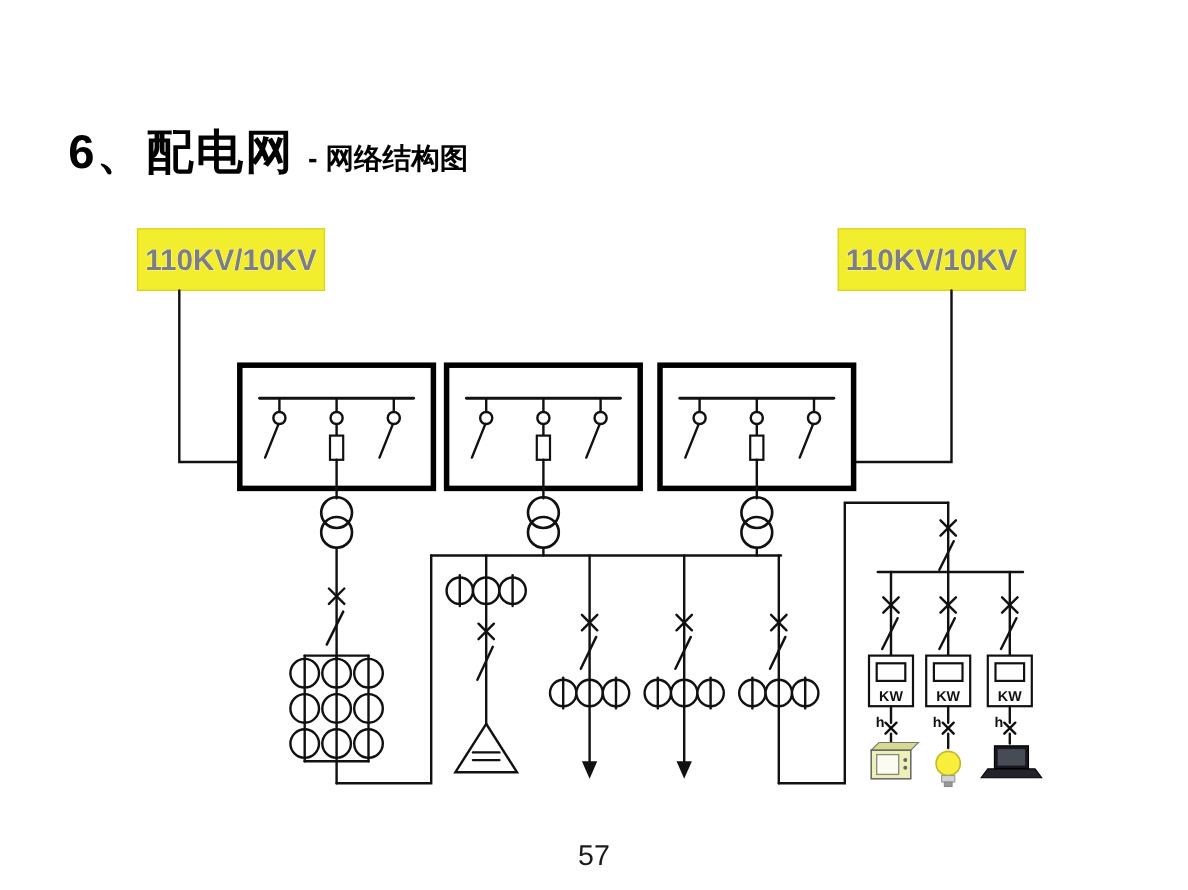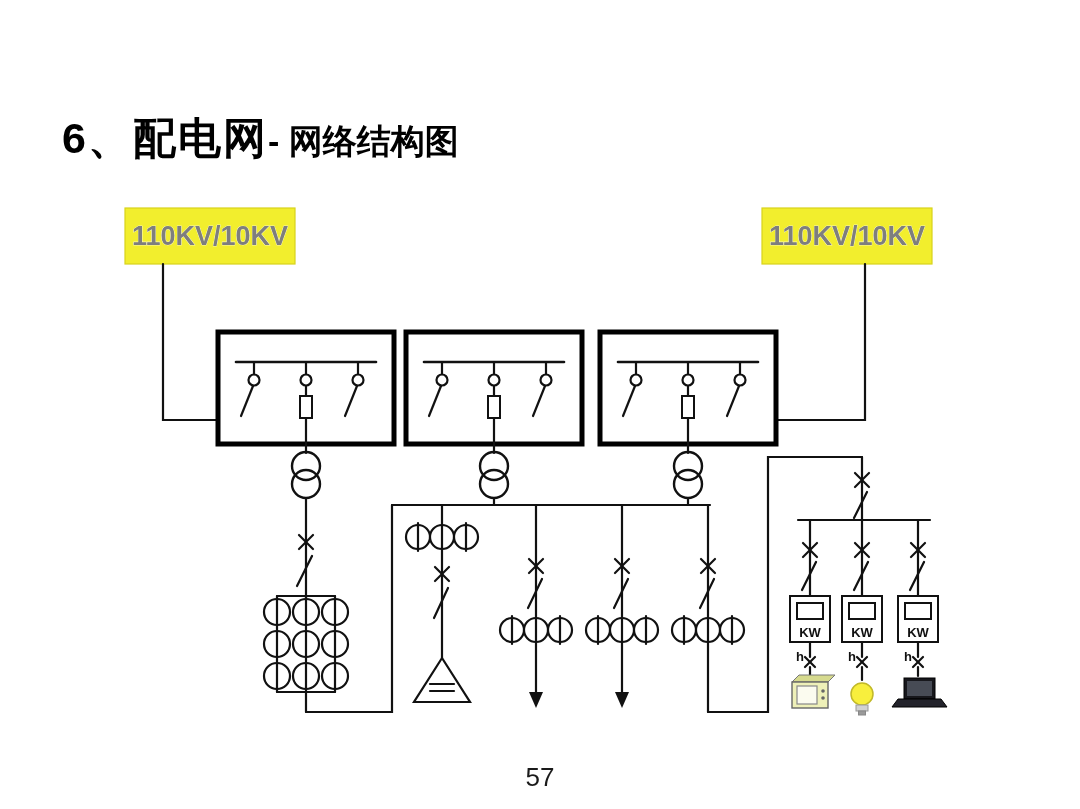--- a/index.html
+++ b/index.html
@@ -1,23 +1,23 @@
 <!DOCTYPE html>
 <html><head>
 <meta charset="utf-8">
 <style>
   html,body { margin:0; padding:0; }
   body {
     width:1080px; height:809px; position:relative; overflow:hidden;
     background:#ffffff;
     font-family:"Liberation Sans", sans-serif;
   }
-  .title { position:absolute; left:62px; top:110px; display:flex; align-items:baseline; }
+  .title { position:absolute; left:62px; top:110px; display:flex; align-items:baseline; gap:12px; }
   .title-main { font-size:43px; font-weight:900; color:#000; letter-spacing:2px; }
-  .title-sub  { font-size:34px; font-weight:800; color:#000; }
+  .title-sub  { font-size:26px; font-weight:800; color:#000; }
   .pageno { position:absolute; left:0; right:0; bottom:16px; text-align:center; font-size:26px; color:#1a1a1a;margin-top:43px; }
   svg.diagram { position:absolute; left:0; top:0; }
 
   
   .w  { stroke:#111; stroke-width:2.2; fill:none; stroke-linecap:round; }
   .w3 { stroke:#111; stroke-width:2.6; fill:none; stroke-linecap:round; }
   .pb { stroke:#000; stroke-width:5; fill:#ffffff; }
   .nd { fill:#ffffff; stroke:#111; stroke-width:2.2; }
   .tc { fill:none; stroke:#111; stroke-width:2.4; }
   .fs { fill:#ffffff; stroke:#111; stroke-width:2; }

